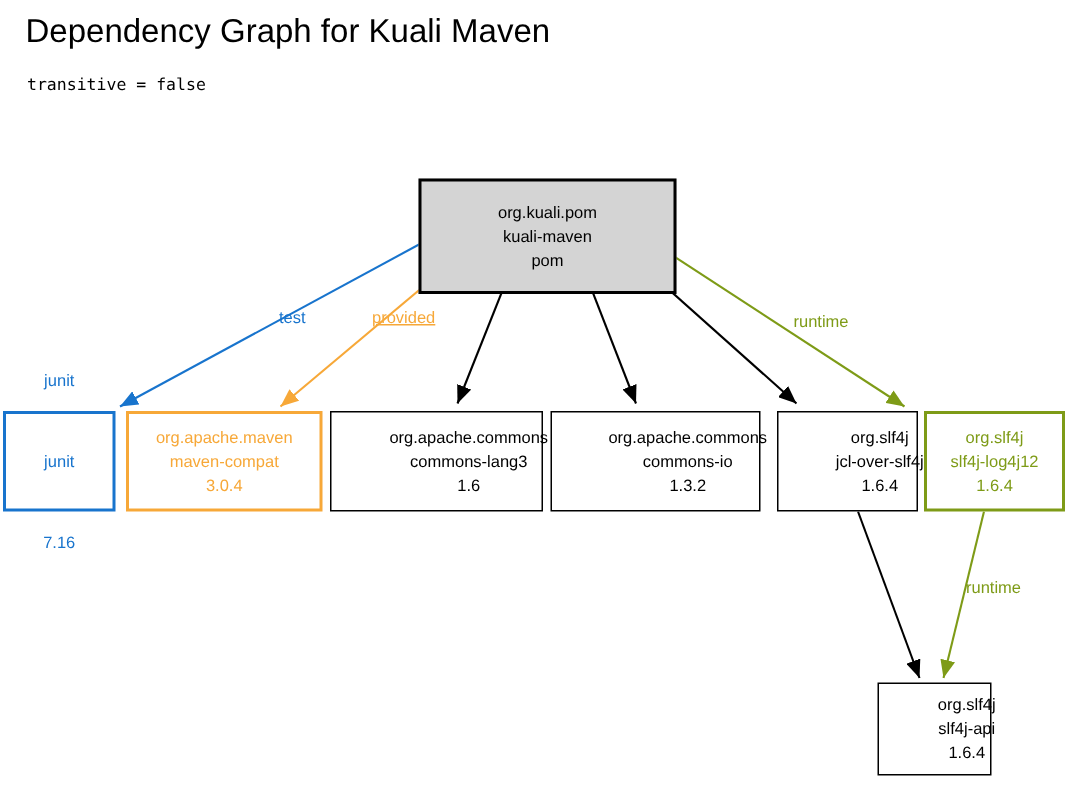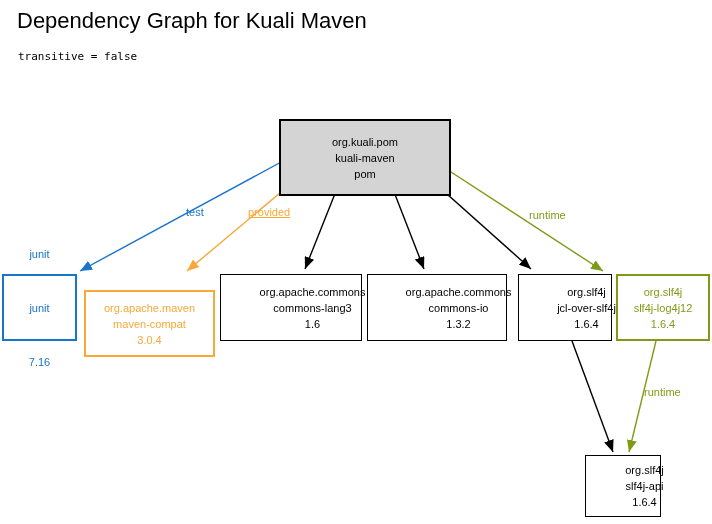--- a/index.html
+++ b/index.html
@@ -60,21 +60,21 @@
     <div class="nl">kuali-maven</div>
     <div class="nl">pom</div>
   </div>
 
   <div class="node" style="left: 2px; top: 274px; width: 75px; height: 67px; border-color: rgb(24, 116, 205); color: rgb(24, 116, 205); background-color: rgb(255, 255, 255); gap: 38px;">
     <div class="nl">junit</div>
     <div class="nl">junit</div>
     <div class="nl">7.16</div>
   </div>
 
-  <div class="node" style="left: 84px; top: 274px; width: 131px; height: 67px; border-color: rgb(247, 168, 56); color: rgb(247, 168, 56); background-color: rgb(255, 255, 255); margin-top: 16px;">
+  <div class="node" style="left: 84px; top: 274px; width: 131px; height: 67px; border-color: rgb(247, 168, 56); color: rgb(247, 168, 56); background-color: rgb(255, 255, 255);">
     <div class="nl">org.apache.maven</div>
     <div class="nl">maven-compat</div>
     <div class="nl">3.0.4</div>
   </div>
 
   <div class="node thin" style="left: 220px; top: 274px; width: 142px; height: 67px; border-color: rgb(0, 0, 0); color: rgb(0, 0, 0); background-color: rgb(255, 255, 255);">
     <div class="nl">org.apache.commons</div>
     <div class="nl">commons-lang3</div>
     <div class="nl">1.6</div>
   </div>

